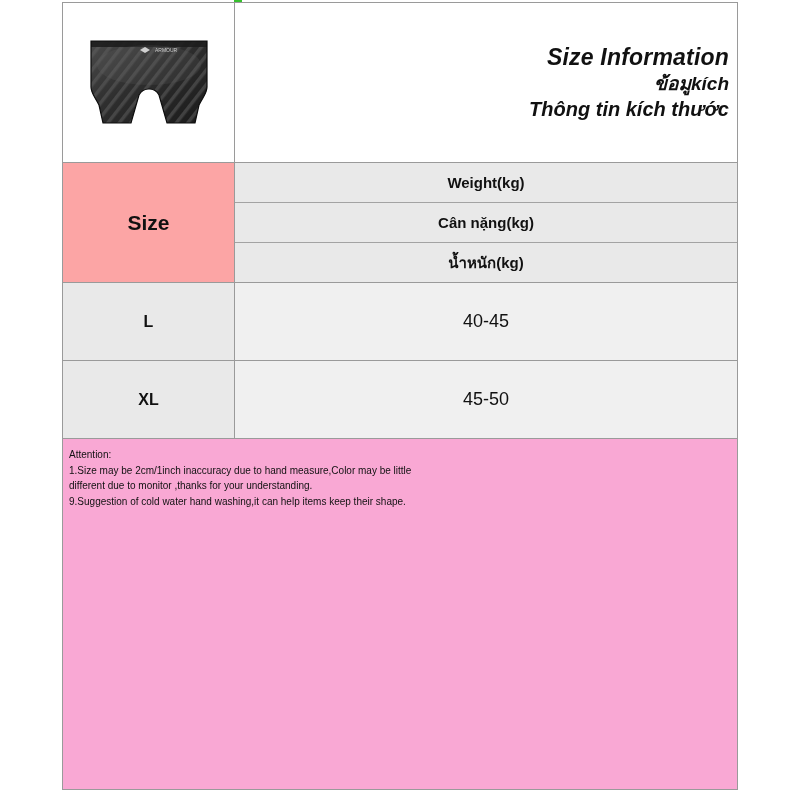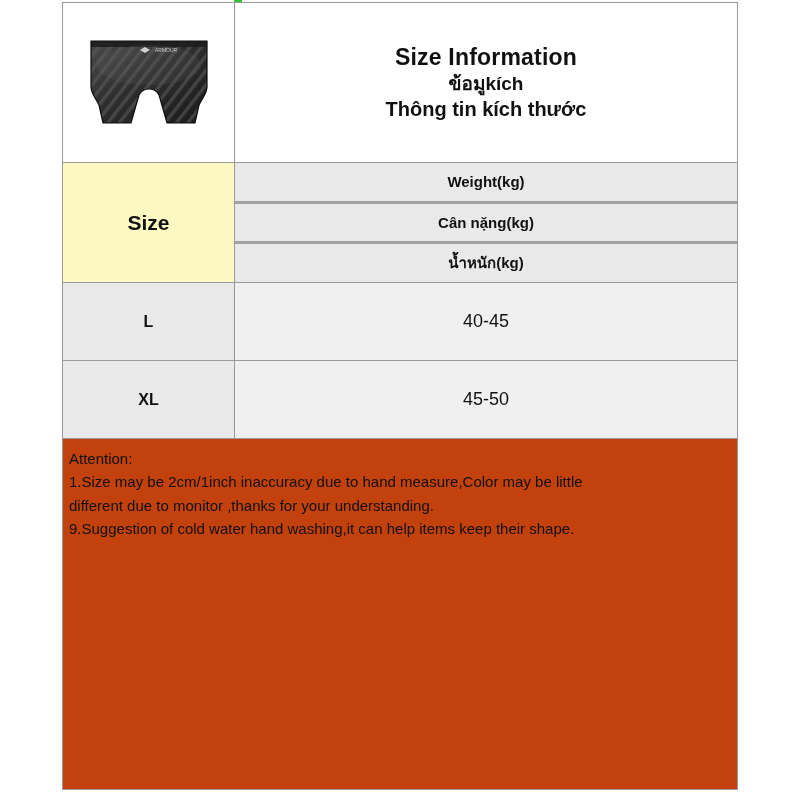--- a/index.html
+++ b/index.html
@@ -50,26 +50,27 @@
     box-sizing: border-box;
     display: flex;
     align-items: center;
     justify-content: center;
     background: #ffffff;
   }
   .title-cell {
     flex: 1;
     display: flex;
     flex-direction: column;
-    align-items: center;
+    align-items: flex-end;
     justify-content: center;
     text-align: center;
     background: #ffffff;
     padding: 4px 8px;
     box-sizing: border-box;
+    font-style: italic;
   }
   .title-en {
     font-size: 23px;
     font-weight: bold;
     line-height: 1.25;
     letter-spacing: .2px;
   }
   .title-th {
     font-size: 19px;
     font-weight: bold;
@@ -92,41 +93,41 @@
   .colhead-row {
     display: flex;
     height: 120px;
     border-bottom: 1px solid #9a9a9a;
     box-sizing: border-box;
   }
   .size-head {
     width: 172px;
     border-right: 1px solid #9a9a9a;
     box-sizing: border-box;
-    background: #fef9c3;
+    background: #fca5a5;
     display: flex;
     align-items: center;
     justify-content: center;
     font-size: 21px;
     font-weight: bold;
   }
   .weight-head {
     flex: 1;
     display: flex;
     flex-direction: column;
     background: #e9e9e9;
   }
   .weight-line {
     flex: 1;
     display: flex;
     align-items: center;
     justify-content: center;
     font-size: 15px;
     font-weight: bold;
-    border-bottom: 3px solid #a3a3a3;
+    border-bottom: 1px solid #a3a3a3;
     box-sizing: border-box;
   }
   .weight-line:last-child {
     border-bottom: none;
   }
 
   
   .data-row {
     display: flex;
     height: 78px;
@@ -149,24 +150,24 @@
     background: #f0f0f0;
     display: flex;
     align-items: center;
     justify-content: center;
     font-size: 18px;
   }
 
   
   .attention {
     flex: 1;
-    background: #c2410c;
+    background: #f9a8d4;
     padding: 8px 4px 4px 6px;
     box-sizing: border-box;
-    font-size: 15px;
+    font-size: 10px;
     line-height: 1.55;
   }
   .attention p {
     margin: 0;
   }
 
   
   .top-marker {
     position: absolute;
     left: 234px;

